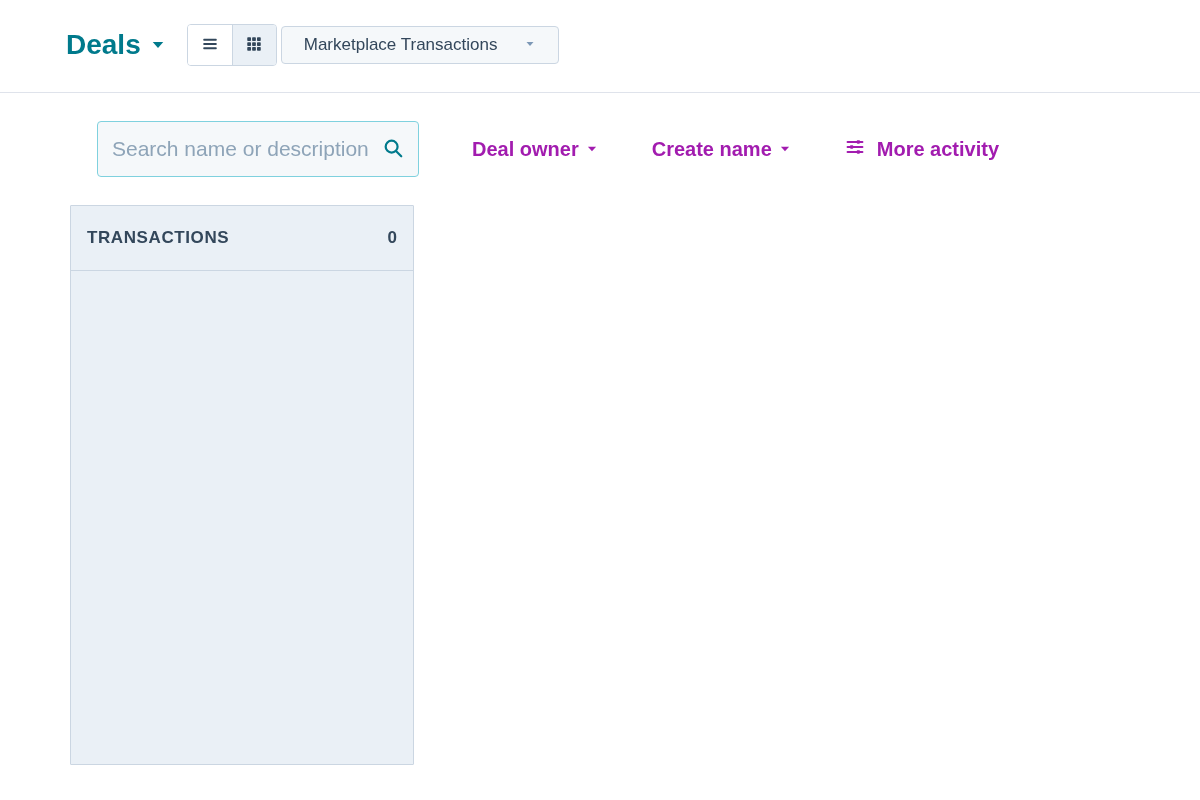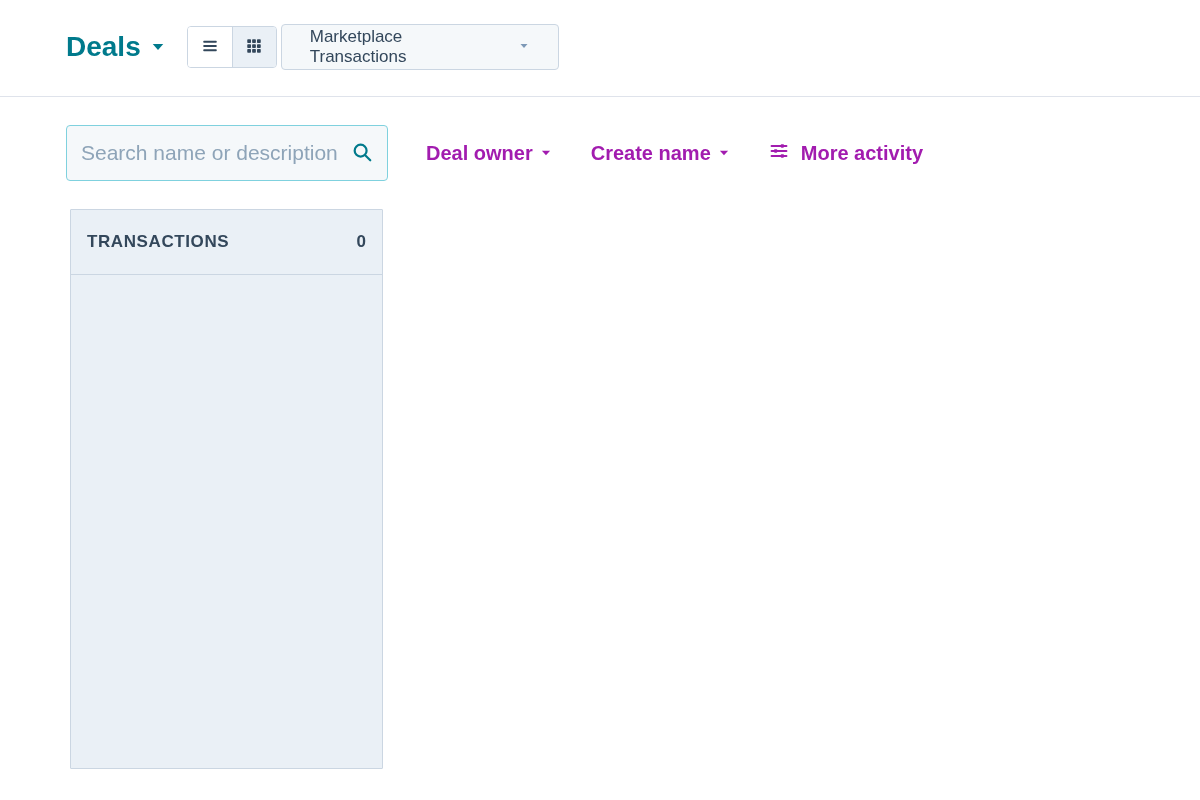--- a/index.html
+++ b/index.html
@@ -47,40 +47,41 @@
   }
   .view-toggle button + button { border-left: 1px solid #cbd6e2; }
   .view-toggle button.active { background: #eaf0f6; }
   .view-toggle svg { width: 18px; height: 18px; }
 
   
   .select-pill {
     display: inline-flex;
     align-items: center;
     justify-content: space-between;
-    height: 46px;
-    padding: 0 28px;
+    height: 38px;
+    padding: 0 22px;
     border: 1px solid #cbd6e2;
     border-radius: 4px;
     background: #f5f8fa;
     color: #33475b;
     font-size: 17px;
     cursor: pointer;
     gap: 18px;
   }
   .select-pill.pipeline { width: 278px; }
   .select-pill.filter   { width: 278px; }
   .select-pill svg { width: 12px; height: 12px; color: #7c98b6; flex: 0 0 auto; }
 
   
   .filter-bar {
     display: flex;
     align-items: center;
     padding: 28px 0 0 66px;
-    gap: 38px;
+    gap: 53px;
+    margin-left: 31px;
   }
 
   .search-wrap {
     position: relative;
     width: 322px;
     height: 56px;
     border: 1px solid #7fd1de;
     border-radius: 4px;
     background: #f5f8fa;
     display: flex;
@@ -119,21 +120,21 @@
     cursor: pointer;
   }
   .filter-link svg.caret { width: 14px; height: 14px; }
   .filter-link svg.sliders { width: 20px; height: 20px; margin-right: 6px; }
 
   
   .board {
     padding: 28px 0 0 70px;
   }
   .column {
-    width: 313px;
+    width: 344px;
     background: #eaf0f6;
     border: 1px solid #cbd6e2;
     border-radius: 1px;
     min-height: 560px;
   }
   .column-header {
     display: flex;
     align-items: center;
     justify-content: space-between;
     padding: 22px 16px;

